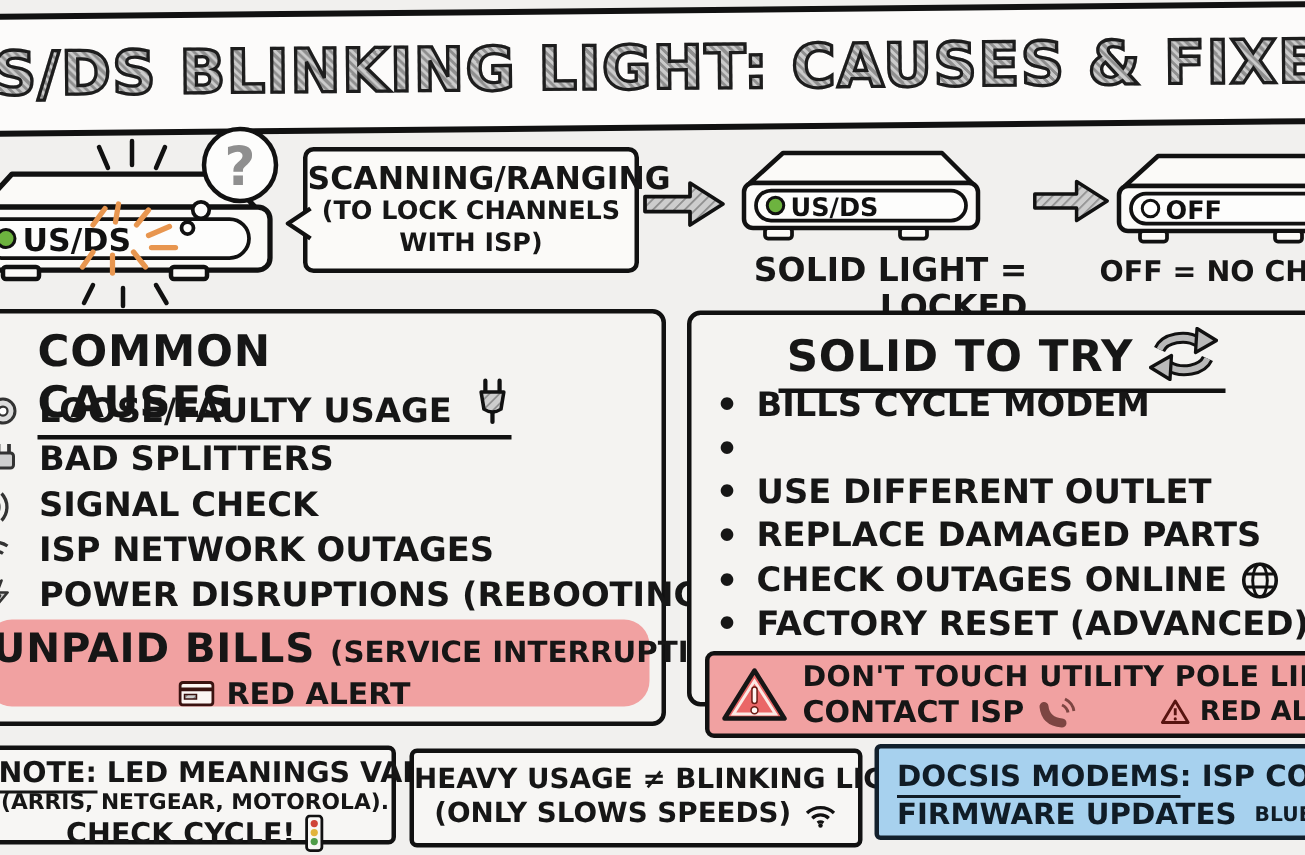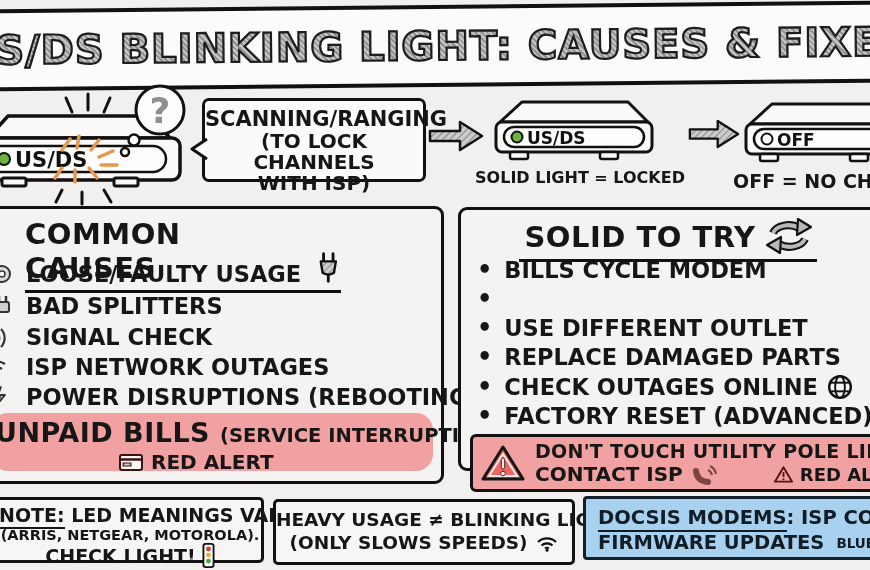--- a/index.html
+++ b/index.html
@@ -27,22 +27,22 @@
     }
   }
   
   .abs{position:absolute;}
   .bubble{
     position:absolute;left:202px;top:98px;width:218px;height:78px;
     background:#fbfaf8;border:3.5px solid #111;border-radius:7px;
     text-align:center;
   }
   .bubble .l1{font-size:21px;margin-top:6px;}
-  .bubble .l2,.bubble .l3{font-size:20px;line-height:21px;text-align:center;}
-  .caption{position:absolute;text-align:center;font-size:16px;}
+  .bubble .l2,.bubble .l3{font-size:17px;line-height:21px;text-align:center;}
+  .caption{position:absolute;text-align:right;font-size:22px;}
   .subcaption{position:absolute;text-align:right;font-size:14.5px;margin-top:48px;}
   .caption3{position:absolute;white-space:nowrap;font-size:19px;}
   
   .panel{
     position:absolute;background:#f4f3f1;border:3.5px solid #111;border-radius:9px;
   }
   .panel-causes{left:-8px;top:206px;width:446px;height:272px;}
   .panel-fixes{left:458px;top:207px;width:432px;height:258px;}
   .panel-head{
     position:absolute;display:flex;align-items:flex-end;justify-content:center;gap:10px;
@@ -331,21 +331,21 @@
     </div>
   </div>
 
   <div class="note-box note1">
     <div class="n-l1">
       <span class="u">NOTE:</span>
       <span>LED MEANINGS VARY</span>
     </div>
     <div class="n-l2">(ARRIS, NETGEAR, MOTOROLA).</div>
     <div class="n-l3">
-      <span>CHECK LIGHT!</span>
+      <span>CHECK CYCLE!</span>
       <svg width="13" height="25" viewBox="0 0 13 27">
         <rect x="1" y="1" width="11" height="25" rx="2.5" fill="#f8f7f5" stroke="#111" stroke-width="2"></rect>
         <circle cx="6.5" cy="6.5" r="2.6" fill="#cf4437"></circle>
         <circle cx="6.5" cy="13" r="2.6" fill="#e2b33c"></circle>
         <circle cx="6.5" cy="19.5" r="2.6" fill="#4f9c48"></circle>
       </svg>
     </div>
   </div>
 
   <div class="note-box note2">

